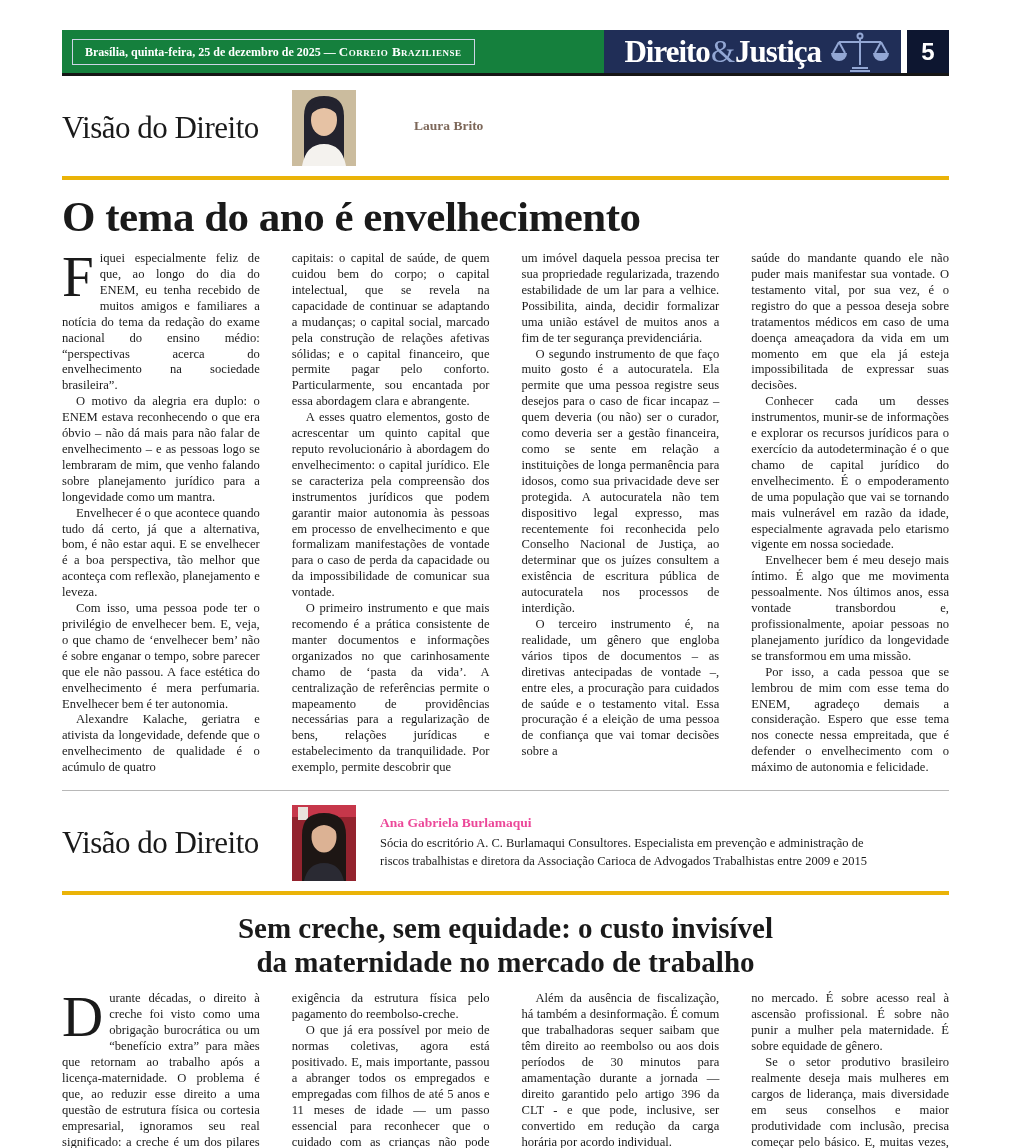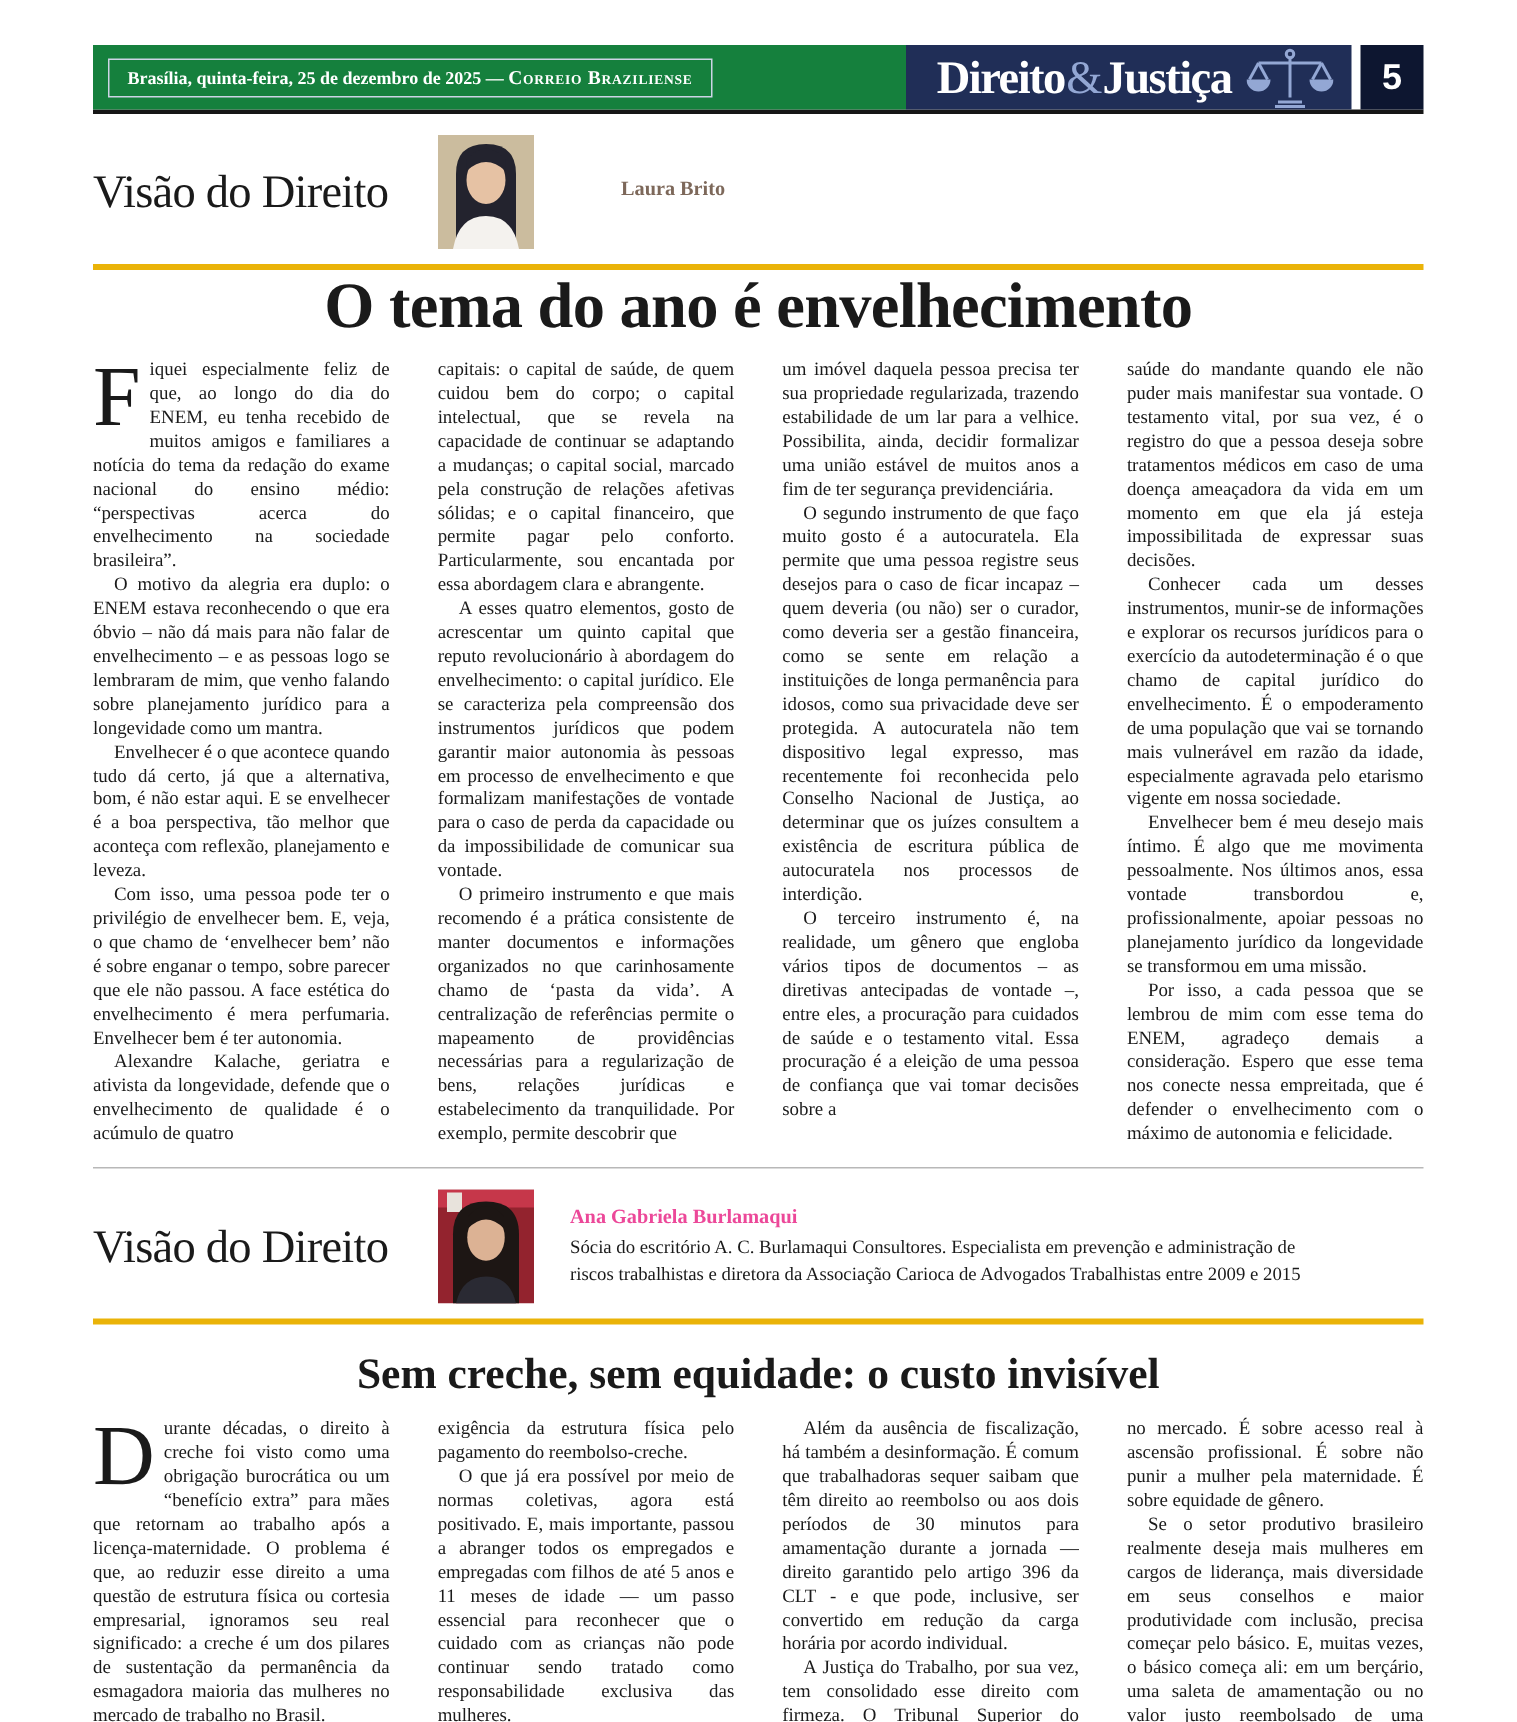--- a/index.html
+++ b/index.html
@@ -27,21 +27,21 @@
   .byline-row { display:flex; align-items:center; margin-top:14px; padding-bottom:10px; border-bottom:4px solid #eab308; }
   .kicker { font-size:31px; width:230px; letter-spacing:-0.5px; }
   .photo { width:64px; height:76px; flex:0 0 auto; }
   .author-block { margin-left:24px; max-width:490px; }
   .author-name { font-weight:700; font-size:13.5px; margin-bottom:4px; }
   .name-1 { color:#7d685a;margin-left:34px; }
   .name-2 { color:#ec4899; }
   .author-bio { font-size:12.5px; line-height:1.42; }
 
   
-  .headline-1 { text-align:center; font-size:43px; font-weight:700; letter-spacing:-0.5px; margin:2px 0 12px; line-height:1.05; }
+  .headline-1 { text-align:left; font-size:43px; font-weight:700; letter-spacing:-0.5px; margin:14px 0 12px; line-height:1.05; }
   .headline-2 { text-align:center; font-size:29px; font-weight:700; line-height:1.18; margin:16px 0 12px; }
 
   
   .cols { display:flex; gap:32px; }
   .col { flex:1 1 0; font-size:12.6px; line-height:15.9px; text-align:justify; }
   .col p { margin:0; }
   .col p.ind { text-indent:14px; }
   .drop::first-letter { float:left; font-size:57px; line-height:46px; padding:3px 6px 0 0; }
   .art-divider { border:none; border-top:1px solid #b8b8b8; margin:14px 0 0 0; }
 </style>
@@ -135,20 +135,21 @@
       <path d="M12,76 Q16,58 32,58 Q48,58 52,76 Z" fill="#2a2a33"></path>
     </svg>
     <div class="author-block">
       <div class="author-name name-2">Ana Gabriela Burlamaqui</div>
       <div class="author-bio">Sócia do escritório A. C. Burlamaqui Consultores. Especialista em prevenção e administração de riscos trabalhistas e diretora da Associação Carioca de Advogados Trabalhistas entre 2009 e 2015</div>
     </div>
   </div>
 
   <h1 class="headline-2">
     <span>Sem creche, sem equidade: o custo invisível</span><br>
+    <span>da maternidade no mercado de trabalho</span>
   </h1>
 
   <div class="cols">
     <div class="col">
       <p class="drop">Durante décadas, o direito à creche foi visto como uma obrigação burocrática ou um “benefício extra” para mães que retornam ao trabalho após a licença-maternidade. O problema é que, ao reduzir esse direito a uma questão de estrutura física ou cortesia empresarial, ignoramos seu real significado: a creche é um dos pilares de sustentação da permanência da esmagadora maioria das mulheres no mercado de trabalho no Brasil.</p>
 
     </div>
     <div class="col">
       <p>exigência da estrutura física pelo pagamento do reembolso-creche.</p>
       <p class="ind">O que já era possível por meio de normas coletivas, agora está positivado. E, mais importante, passou a abranger todos os empregados e empregadas com filhos de até 5 anos e 11 meses de idade — um passo essencial para reconhecer que o cuidado com as crianças não pode continuar sendo tratado como responsabilidade exclusiva das mulheres.</p>

